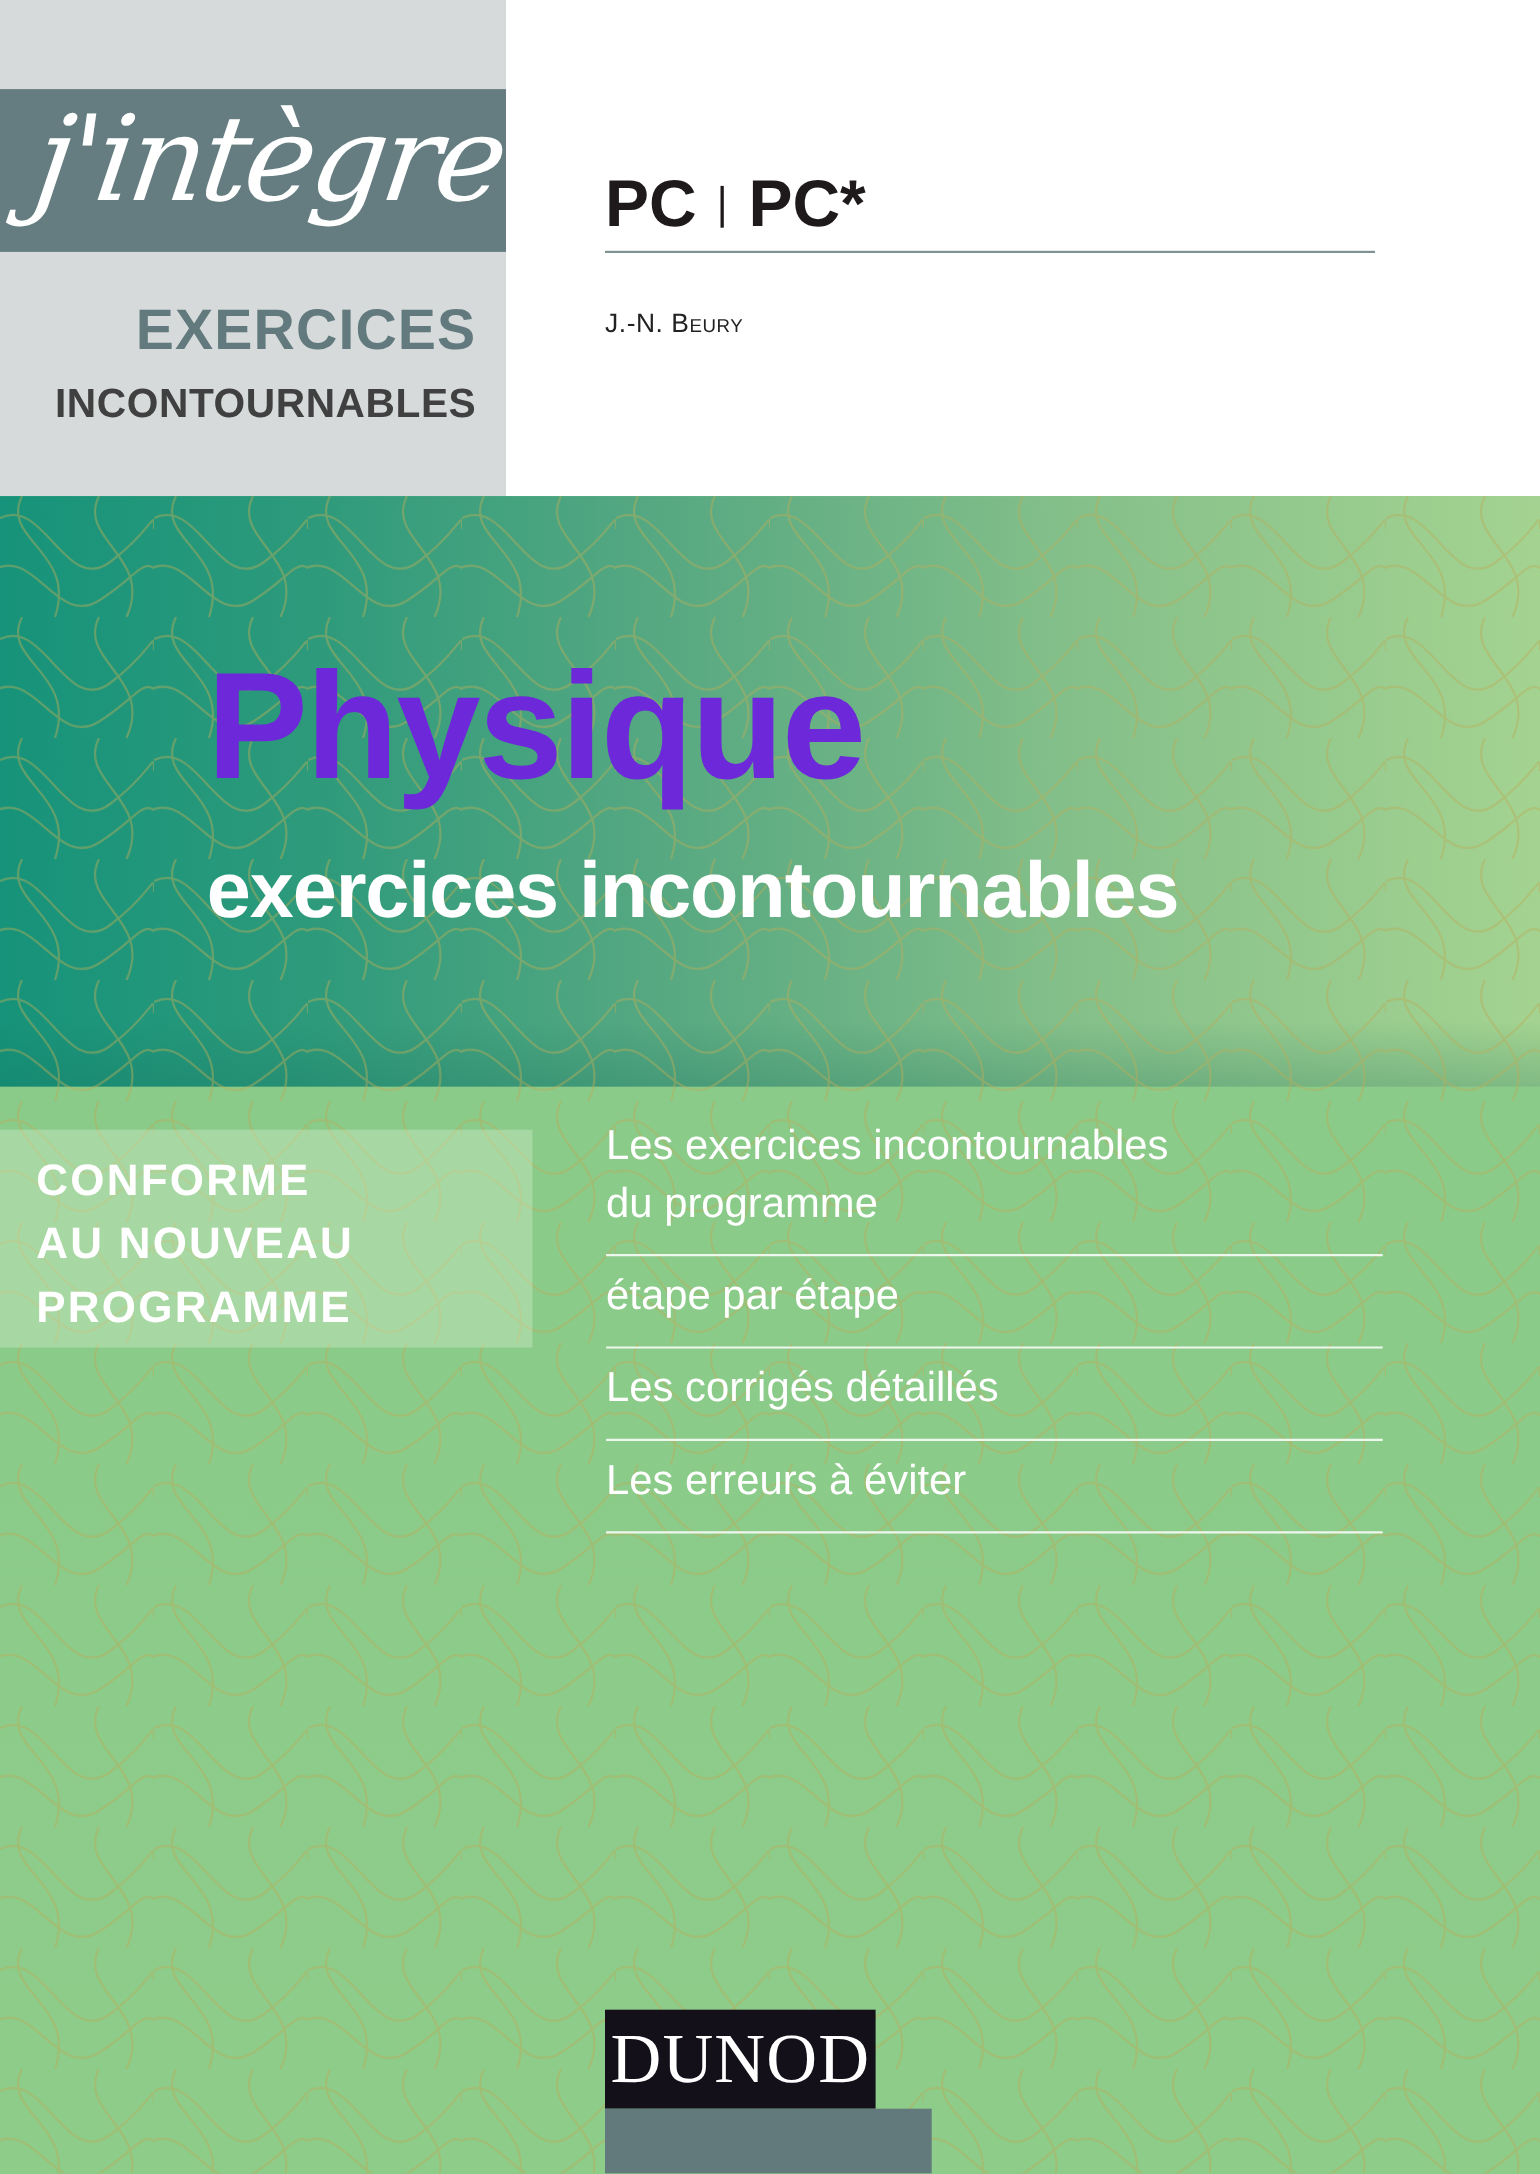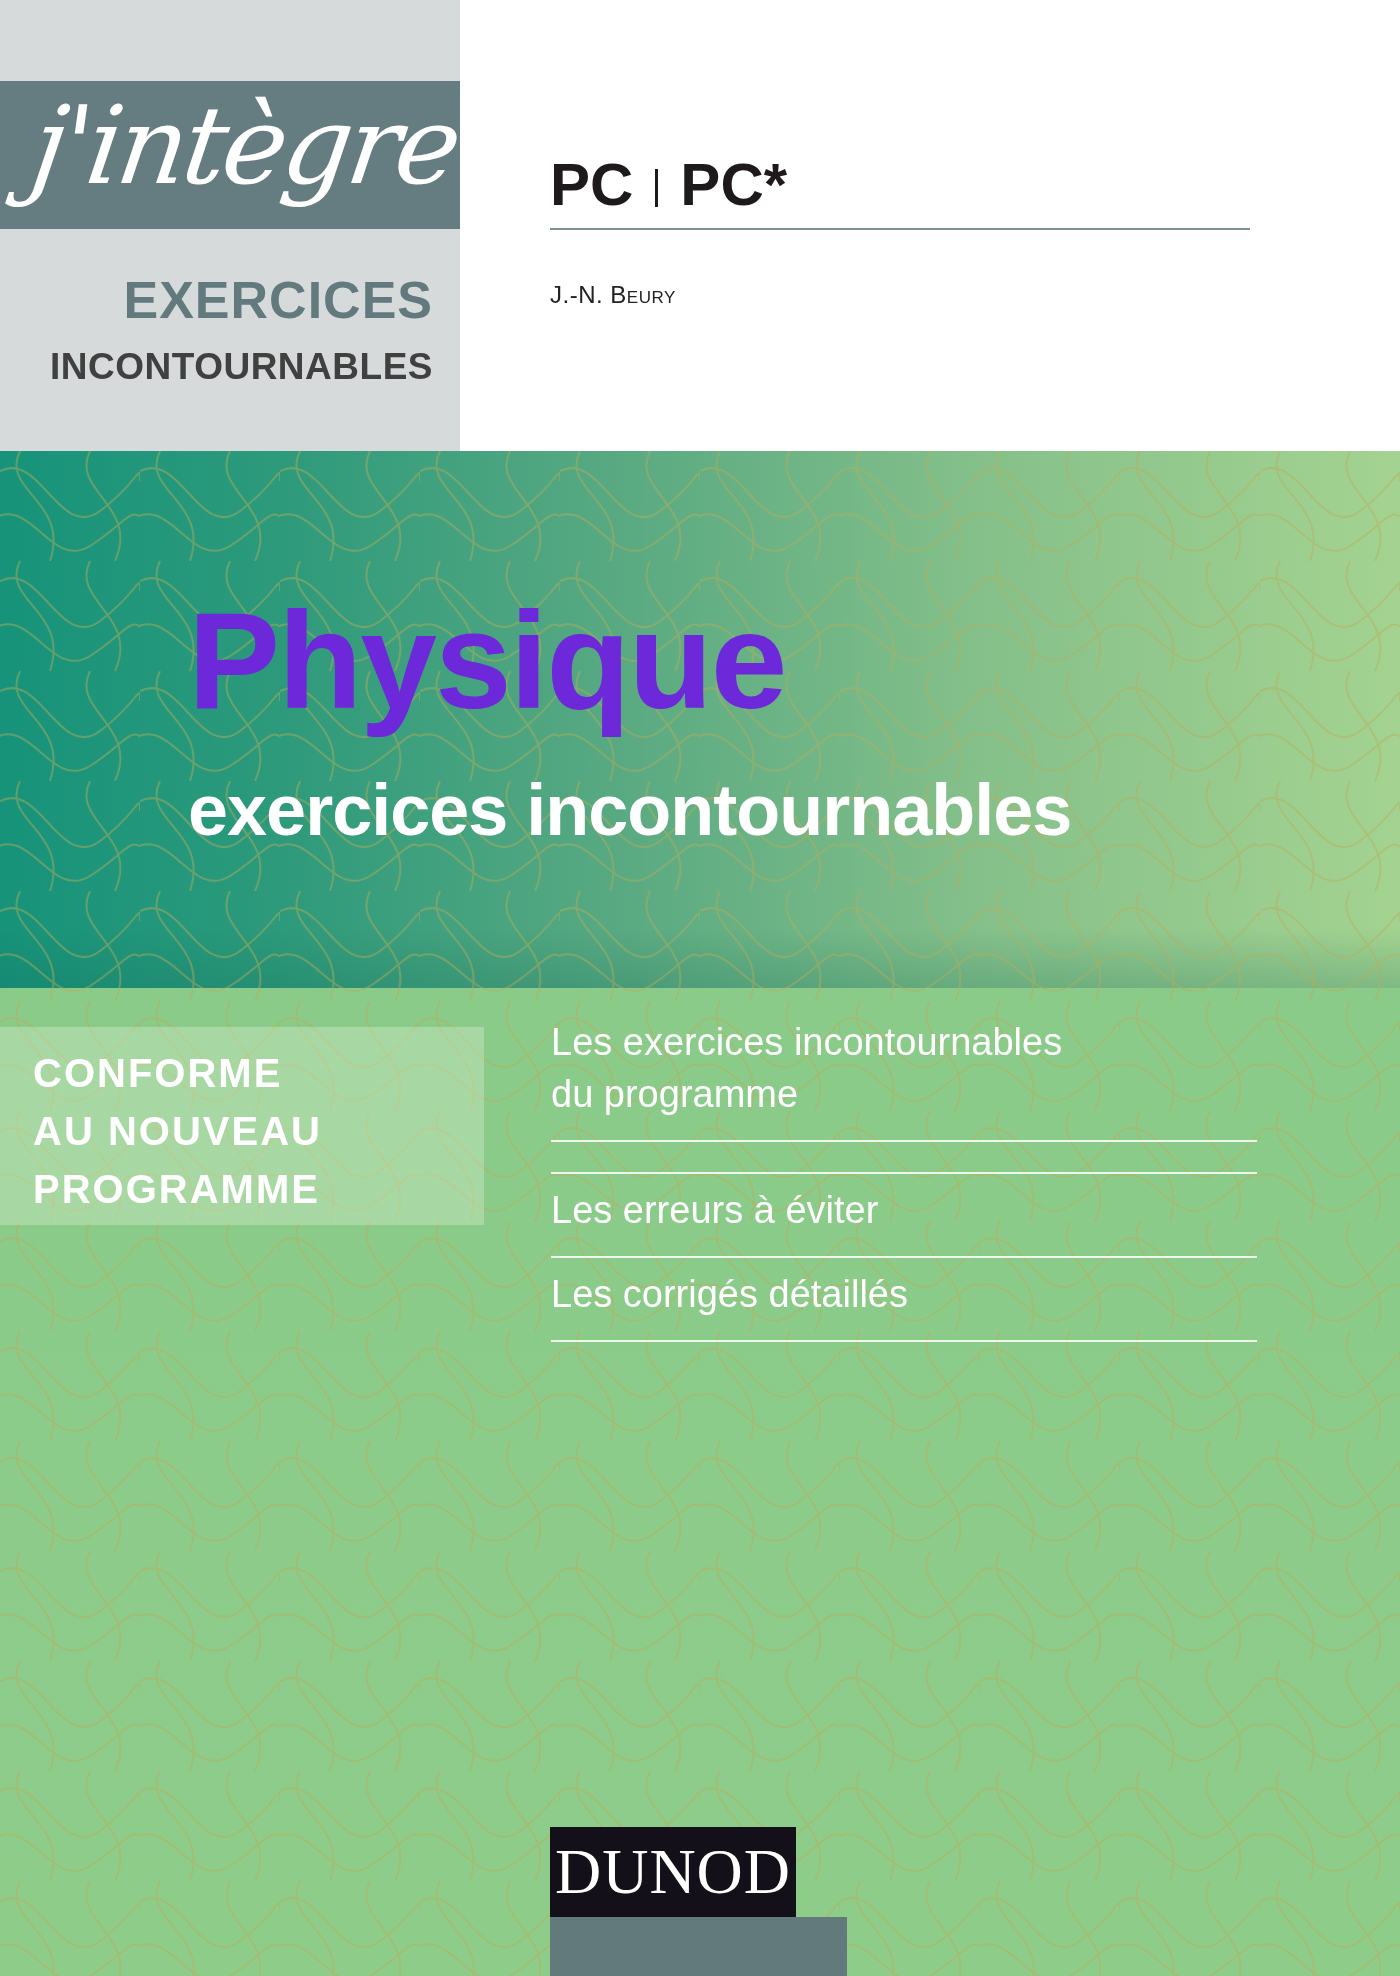--- a/index.html
+++ b/index.html
@@ -69,25 +69,26 @@
   <div class="conform-line" style="top:80px">AU NOUVEAU</div>
   <div class="conform-line" style="top:138px">PROGRAMME</div>
 </div>
 
 <div class="features">
   <div class="feature">
     <div>Les exercices incontournables</div>
     <div>du programme</div>
   </div>
   <div class="feature">
+    <div>étape par étape</div>
+  </div>
+  <div class="feature">
+    <div>Les corrigés détaillés</div>
   </div>
   <div class="feature">
     <div>Les erreurs à éviter</div>
-  </div>
-  <div class="feature">
-    <div>Les corrigés détaillés</div>
   </div>
 </div>
 
 <div class="dunod">
   <div class="dunod-text">DUNOD</div>
 </div>
 <div class="dunod-foot"></div>
 
 </body></html>

